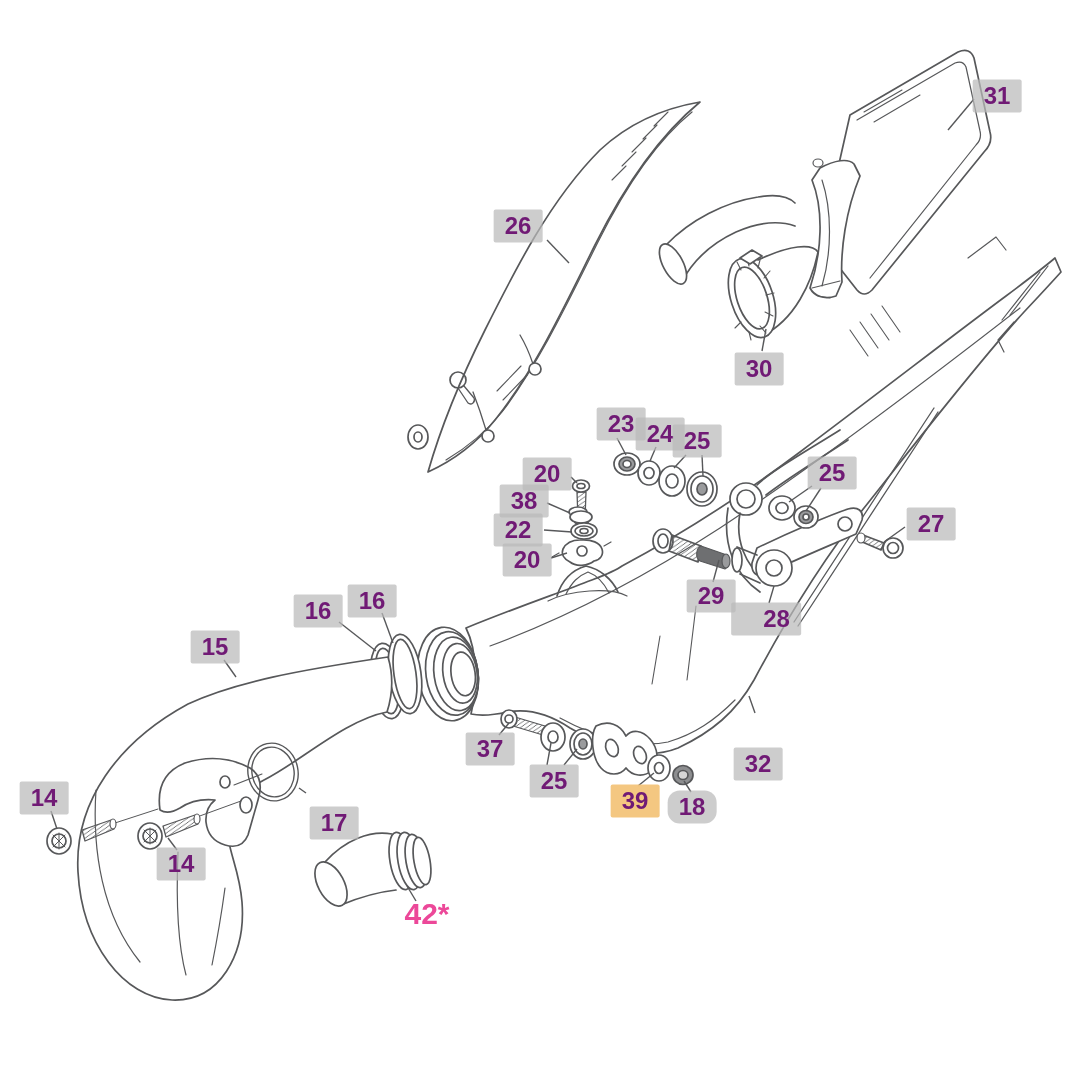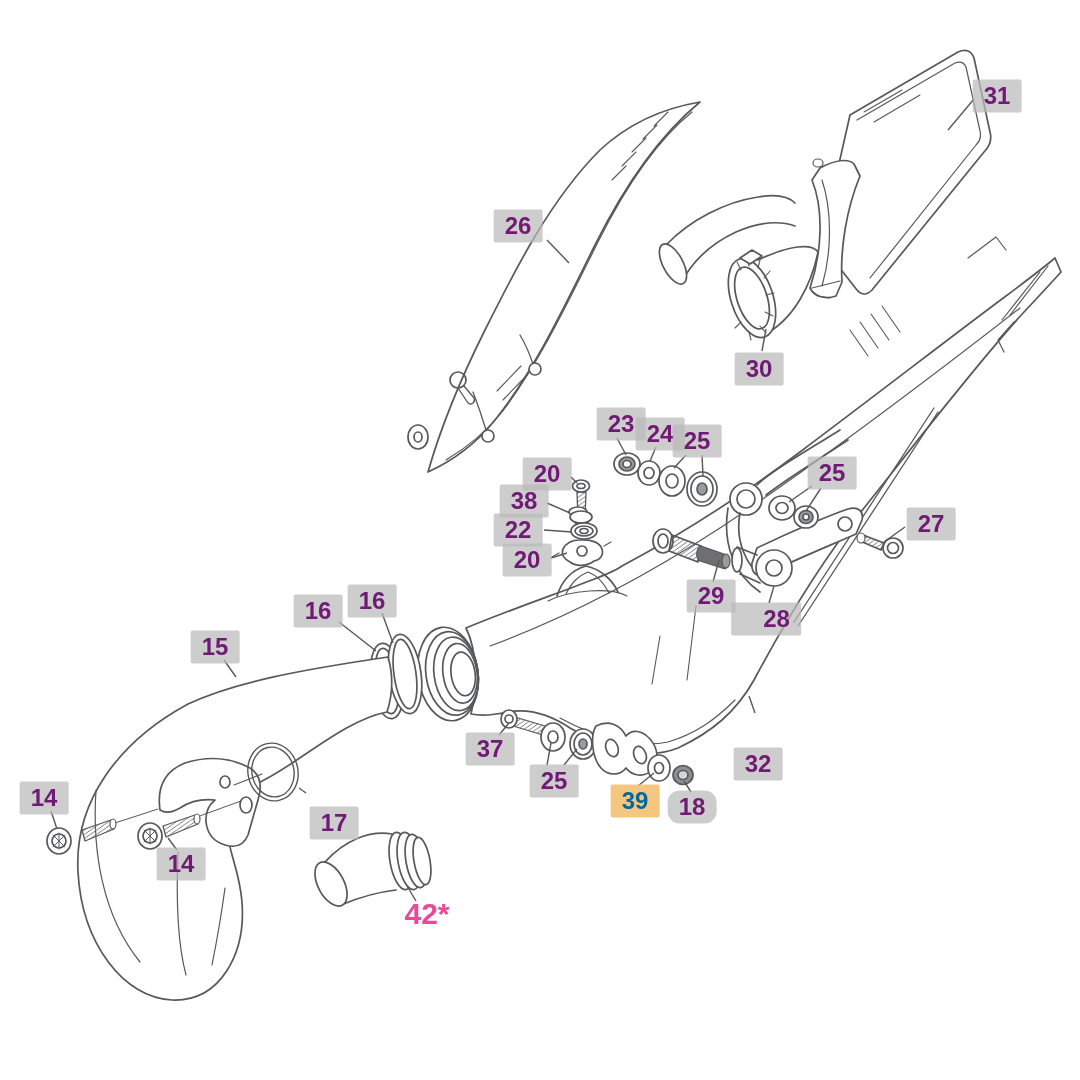--- a/index.html
+++ b/index.html
@@ -8,21 +8,21 @@
     font-family:"Liberation Sans", sans-serif; overflow:hidden;
   }
   .canvas svg.art, .canvas svg.leaders { position:absolute; left:0; top:0; }
   .part-label {
     position:absolute; transform:translate(-50%,-50%);
     background:rgba(186,186,186,0.72); color:#701a75;
     font-weight:bold; font-size:24px; line-height:1.05;
     padding:4px 11px; border-radius:2px; white-space:nowrap;
     user-select:none;
   }
-  .part-label--highlight { background:rgba(243,196,122,0.95); color:#0369a1; }
+  .part-label--highlight { background:rgba(243,196,122,0.95); color:#701a75; }
   .part-label--plain { background:transparent; padding:0; color:#ec4899; font-size:30px; }
 </style>
 </head>
 <body>
 
 <div class="canvas">
 
   <svg class="art" width="1080" height="1080" viewBox="0 0 1080 1080">
     <defs>
       <pattern id="hatch" patternUnits="userSpaceOnUse" width="5" height="5" patternTransform="rotate(10)">

